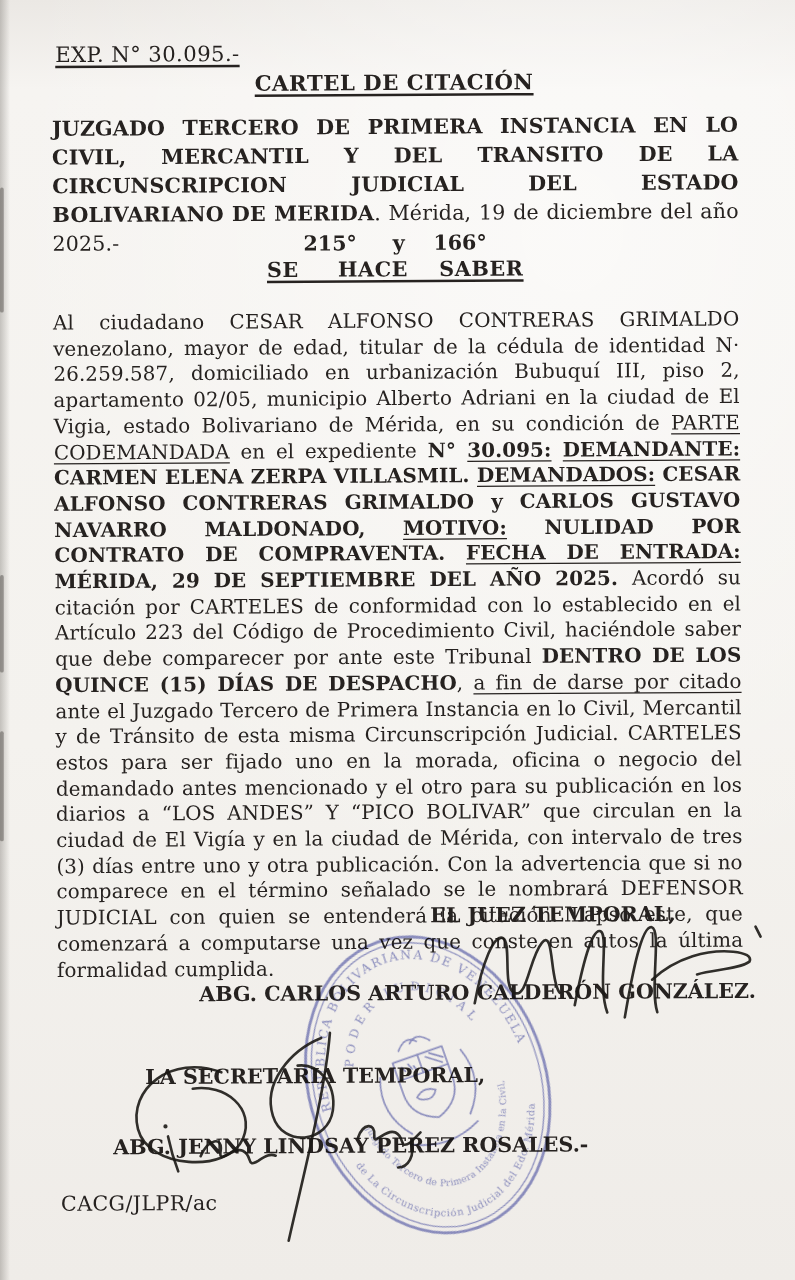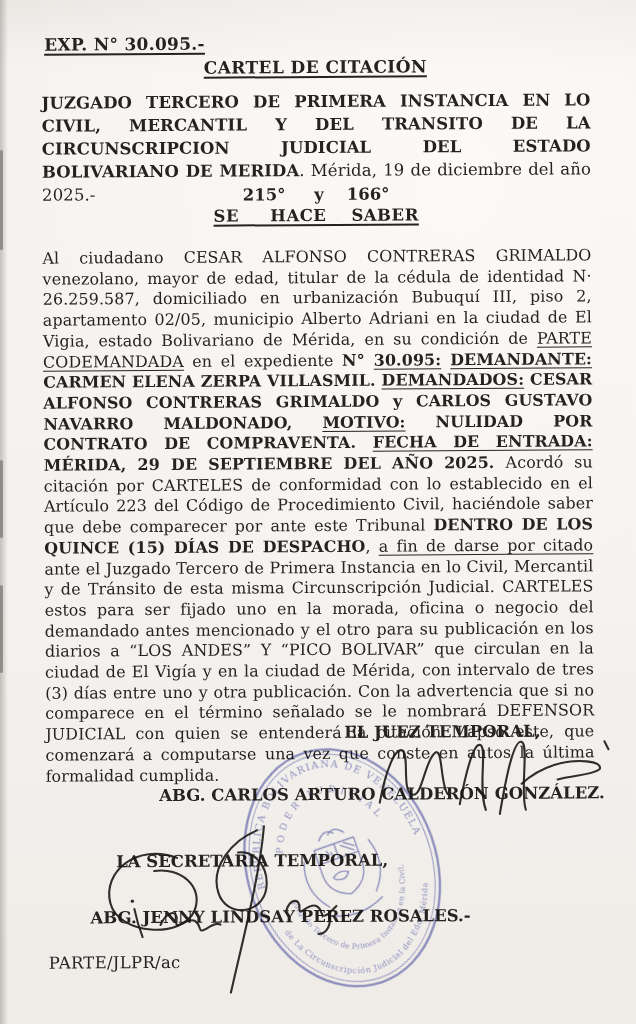--- a/index.html
+++ b/index.html
@@ -17,21 +17,21 @@
   .edge-mark{position:absolute;left:0;width:3px;background:#55524e;opacity:.5;border-radius:2px;}
   .m1{top:150px;height:100px;}
   .m2{top:460px;height:78px;}
   .m3{top:585px;height:88px;}
   .sheet{position:absolute;inset:0;transform:rotate(-0.35deg);}
   .para{position:absolute;left:44px;width:549px;text-align:justify;margin:0;letter-spacing:.1px;}
   .p1{top:90px;font-size:16.5px;line-height:23px;}
   .bodyp{top:247px;font-size:15.9px;line-height:20.7px;}
   .b{font-weight:700;}
   .u{text-decoration:underline;text-decoration-thickness:1.4px;text-underline-offset:2.5px;}
-  .exp{position:absolute;left:47px;top:33px;font-size:17px;font-weight:700;letter-spacing:.3px;
+  .exp{position:absolute;left:47px;top:33px;font-size:17px;font-weight:400;letter-spacing:.3px;
        text-decoration:underline;text-decoration-thickness:1.6px;text-underline-offset:3px;text-align:right;}
   .title{position:absolute;left:0;right:0;top:57px;text-align:center;font-size:17px;font-weight:700;
        letter-spacing:.4px;text-decoration:underline;text-decoration-thickness:1.6px;text-underline-offset:3px;}
   .articles{position:absolute;left:0;right:0;top:185px;text-align:center;font-size:16.5px;font-weight:700;}
   .sehace{position:absolute;left:0;right:0;top:206px;text-align:center;font-size:16.5px;font-weight:700;
        letter-spacing:.5px;}
   .sehace span{text-decoration:underline;text-decoration-thickness:1.6px;text-underline-offset:3px;}
   .sig-head{position:absolute;font-weight:700;font-size:16.5px;white-space:nowrap;z-index:2;}
   .juez-head{top:723px;right:97px;}
   .juez-name{top:785px;right:33px;}
@@ -72,21 +72,21 @@
     <div class="sehace"><span>SE&nbsp;&nbsp;&nbsp;&nbsp;&nbsp;HACE&nbsp;&nbsp;&nbsp;&nbsp;SABER</span></div>
 
     <p class="para bodyp"><span>Al ciudadano CESAR ALFONSO CONTRERAS GRIMALDO venezolano, mayor de edad, titular de la cédula de identidad N· 26.259.587, domiciliado en urbanización Bubuquí III, piso 2, apartamento 02/05, municipio Alberto Adriani en la ciudad de El Vigia, estado Bolivariano de Mérida, en su condición de </span><span class="u">PARTE CODEMANDADA</span><span> en el expediente </span><span class="b">N° </span><span class="b u">30.095:</span><span class="b"> </span><span class="b u">DEMANDANTE:</span><span class="b"> CARMEN ELENA ZERPA VILLASMIL. </span><span class="b u">DEMANDADOS:</span><span class="b"> CESAR ALFONSO CONTRERAS GRIMALDO y CARLOS GUSTAVO NAVARRO MALDONADO, </span><span class="b u">MOTIVO:</span><span class="b"> NULIDAD POR CONTRATO DE COMPRAVENTA. </span><span class="b u">FECHA DE ENTRADA:</span><span class="b"> MÉRIDA, 29 DE SEPTIEMBRE DEL AÑO 2025. </span><span>Acordó su citación por CARTELES de conformidad con lo establecido en el Artículo 223 del Código de Procedimiento Civil, haciéndole saber que debe comparecer por ante este Tribunal </span><span class="b">DENTRO DE LOS QUINCE (15) DÍAS DE DESPACHO</span><span>, </span><span class="u">a fin de darse por citado</span><span> ante el Juzgado Tercero de Primera Instancia en lo Civil, Mercantil y de Tránsito de esta misma Circunscripción Judicial. CARTELES estos para ser fijado uno en la morada, oficina o negocio del demandado antes mencionado y el otro para su publicación en los diarios a “LOS ANDES” Y “PICO BOLIVAR” que circulan en la ciudad de El Vigía y en la ciudad de Mérida, con intervalo de tres (3) días entre uno y otra publicación. Con la advertencia que si no comparece en el término señalado se le nombrará DEFENSOR JUDICIAL con quien se entenderá la citación. Lapso este, que comenzará a computarse una vez que conste en autos la última formalidad cumplida.</span></p>
 
     <div class="sig-head juez-head">EL JUEZ TEMPORAL,</div>
     <div class="sig-head juez-name">ABG. CARLOS ARTURO CALDERÓN GONZÁLEZ.</div>
 
     <div class="sig-head secr-head">LA SECRETARIA TEMPORAL,</div>
     <div class="sig-head secr-name">ABG. JENNY LINDSAY PEREZ ROSALES.-</div>
 
-    <div class="initials">PARTE/JLPR/ac</div>
+    <div class="initials">CACG/JLPR/ac</div>
 
     <svg class="seal" viewBox="0 0 220 270" aria-hidden="true">
       <defs>
         <path id="arcTO" d="M 26 135 A 84 109 0 0 1 194 135"></path>
         <path id="arcTI" d="M 50 135 A 60 82 0 0 1 170 135"></path>
         <path id="arcBI" d="M 47 135 A 63 88 0 0 0 173 135"></path>
         <path id="arcBO" d="M 23 135 A 87 114 0 0 0 197 135"></path>
       </defs>
       <ellipse class="ring" cx="110" cy="135" rx="100" ry="128" stroke-width="2.4"></ellipse>
       <ellipse class="ring" cx="110" cy="135" rx="95" ry="123" stroke-width="1"></ellipse>

